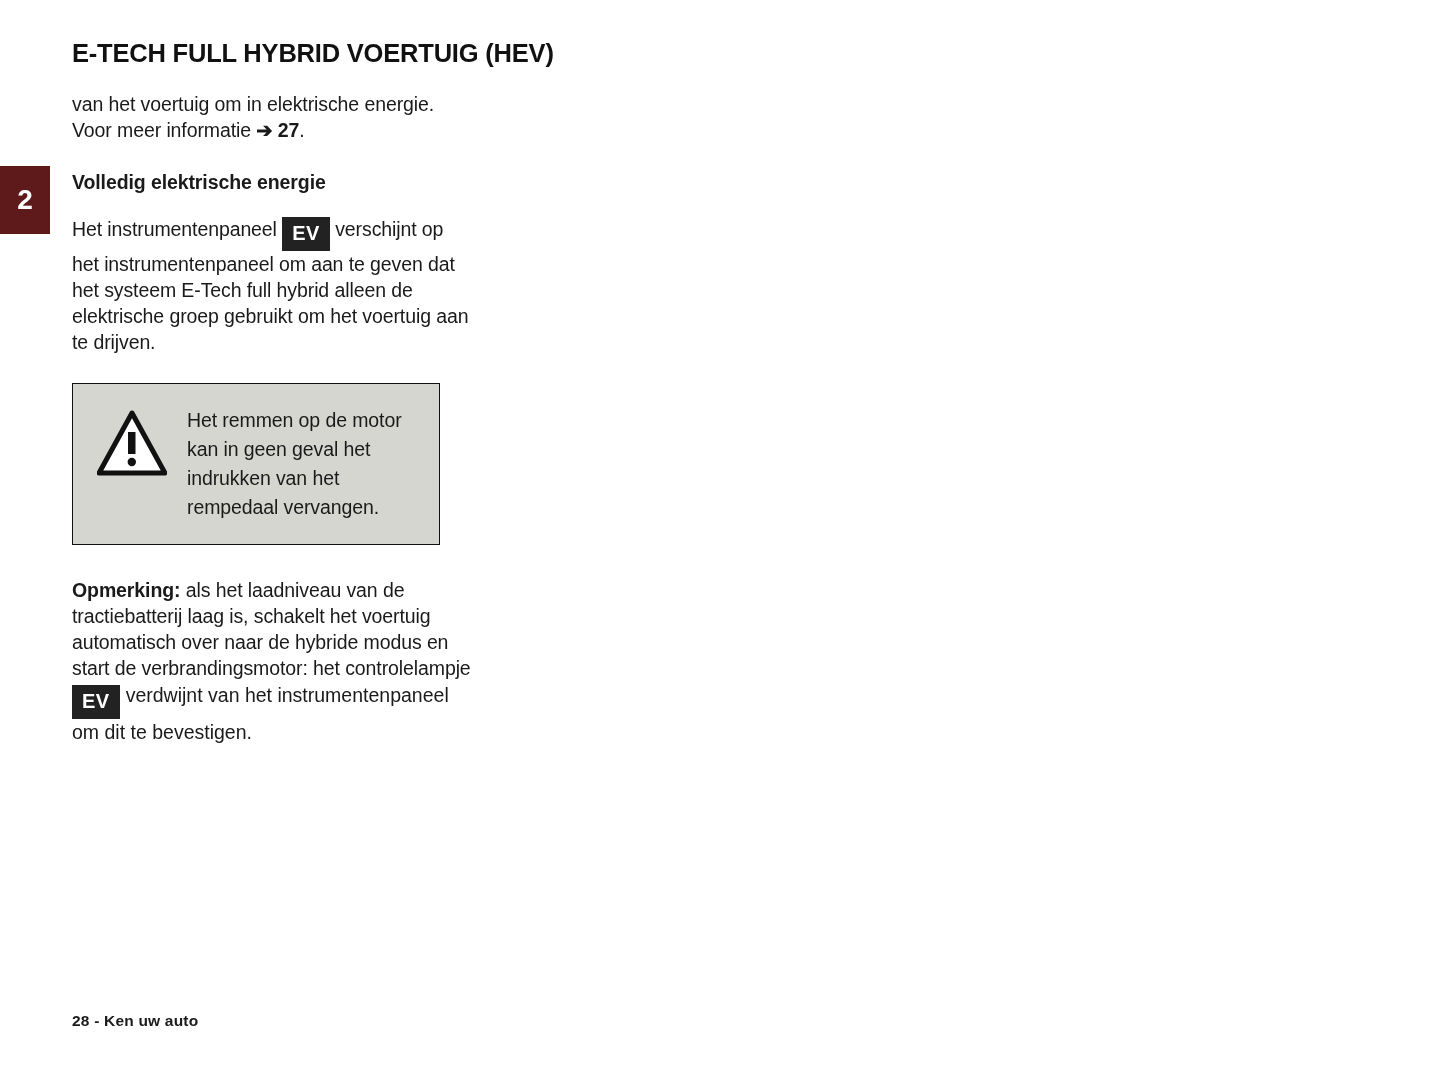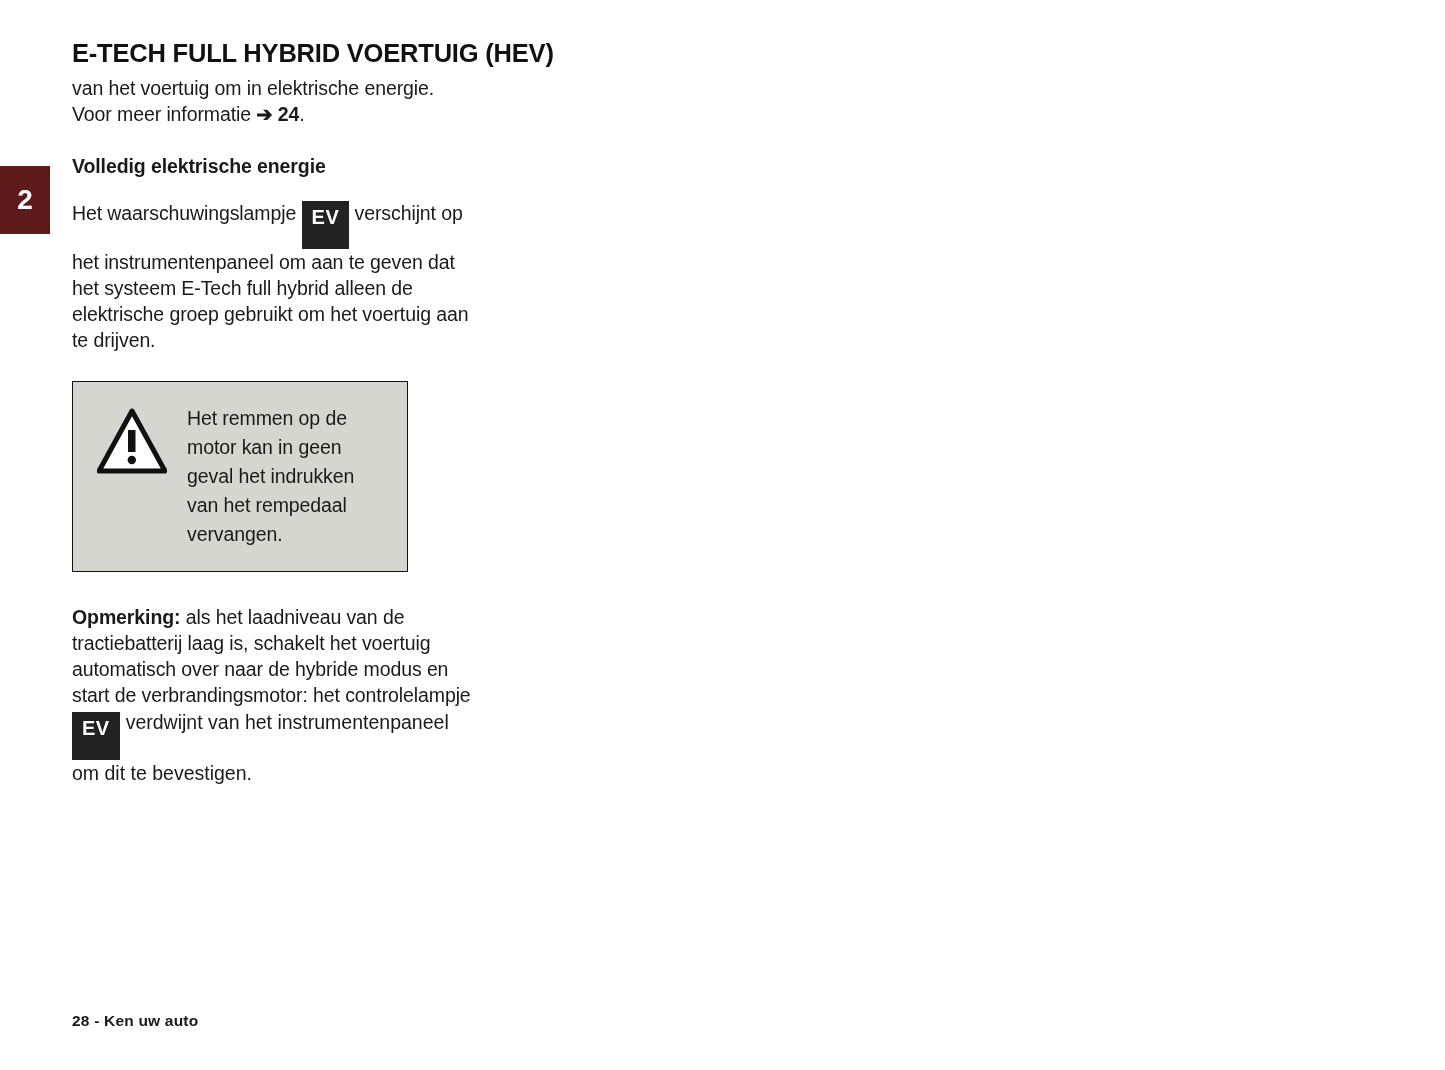--- a/index.html
+++ b/index.html
@@ -44,21 +44,21 @@
     left: 72px;
     top: 38px;
     width: 400px;
   }
 
   .doc-title {
     font-size: 25.5px;
     font-weight: bold;
     letter-spacing: -0.2px;
     line-height: 1.2;
-    margin: 0 0 6px 0;
+    margin: 0 0 22px 0;
     white-space: nowrap;
     color: #111111;
   }
 
   p.body-text {
     font-size: 19.5px;
     line-height: 26px;
     margin: 0;
     color: #1a1a1a;
     letter-spacing: -0.1px;
@@ -81,36 +81,36 @@
   }
 
   
   .ev-badge {
     display: inline-block;
     background: #222222;
     color: #ffffff;
     font-weight: bold;
     font-size: 20px;
     line-height: 1;
-    padding: 6px 10px 22px 10px;
+    padding: 6px 10px 8px 10px;
     vertical-align: -4px;
     letter-spacing: 0.5px;
   }
 
   .ev-badge.inline-para {
     vertical-align: -6px;
     margin-right: 6px;
   }
 
   
   .warning-box {
     margin-top: 28px;
     border: 1px solid #111111;
     background: #d6d6d1;
-    width: 336px;
+    width: 368px;
     box-sizing: border-box;
     padding: 22px 20px 22px 24px;
     display: flex;
     align-items: flex-start;
     gap: 20px;
   }
 
   .warning-icon {
     flex: 0 0 auto;
     width: 70px;
@@ -155,26 +155,26 @@
 <div class="page">
 
   <div class="chapter-tab">
     <span>2</span>
   </div>
 
   <div class="content">
 
     <h1 class="doc-title">E-TECH FULL HYBRID VOERTUIG (HEV)</h1>
 
-    <p class="body-text"><span>van het voertuig om in elektrische energie. Voor meer informatie </span><span class="arrow-ref">➔ 24</span><span>.</span></p>
+    <p class="body-text"><span>van het voertuig om in elektrische energie. Voor meer informatie </span><span class="arrow-ref">➔ 27</span><span>.</span></p>
 
 
     <h2 class="subhead">Volledig elektrische energie</h2>
 
-    <p class="body-text"><span>Het waarschuwingslampje </span><span class="ev-badge">EV</span>
+    <p class="body-text"><span>Het instrumentenpaneel </span><span class="ev-badge">EV</span>
       <span>verschijnt op het instrumentenpaneel om aan te geven dat het systeem E-Tech full hybrid alleen de elektrische groep gebruikt om het voertuig aan te drijven.</span></p>
 
     <div class="warning-box">
       <span class="warning-icon">
         <svg viewBox="0 0 70 66" width="70" height="66" aria-hidden="true">
           <polygon points="35,3 68,63 2,63" fill="#ffffff" stroke="#111111" stroke-width="5" stroke-linejoin="round"></polygon>
           <rect x="31" y="22" width="7.5" height="22" fill="#111111"></rect>
           <circle cx="34.8" cy="52" r="4.2" fill="#111111"></circle>
         </svg>
       </span>

